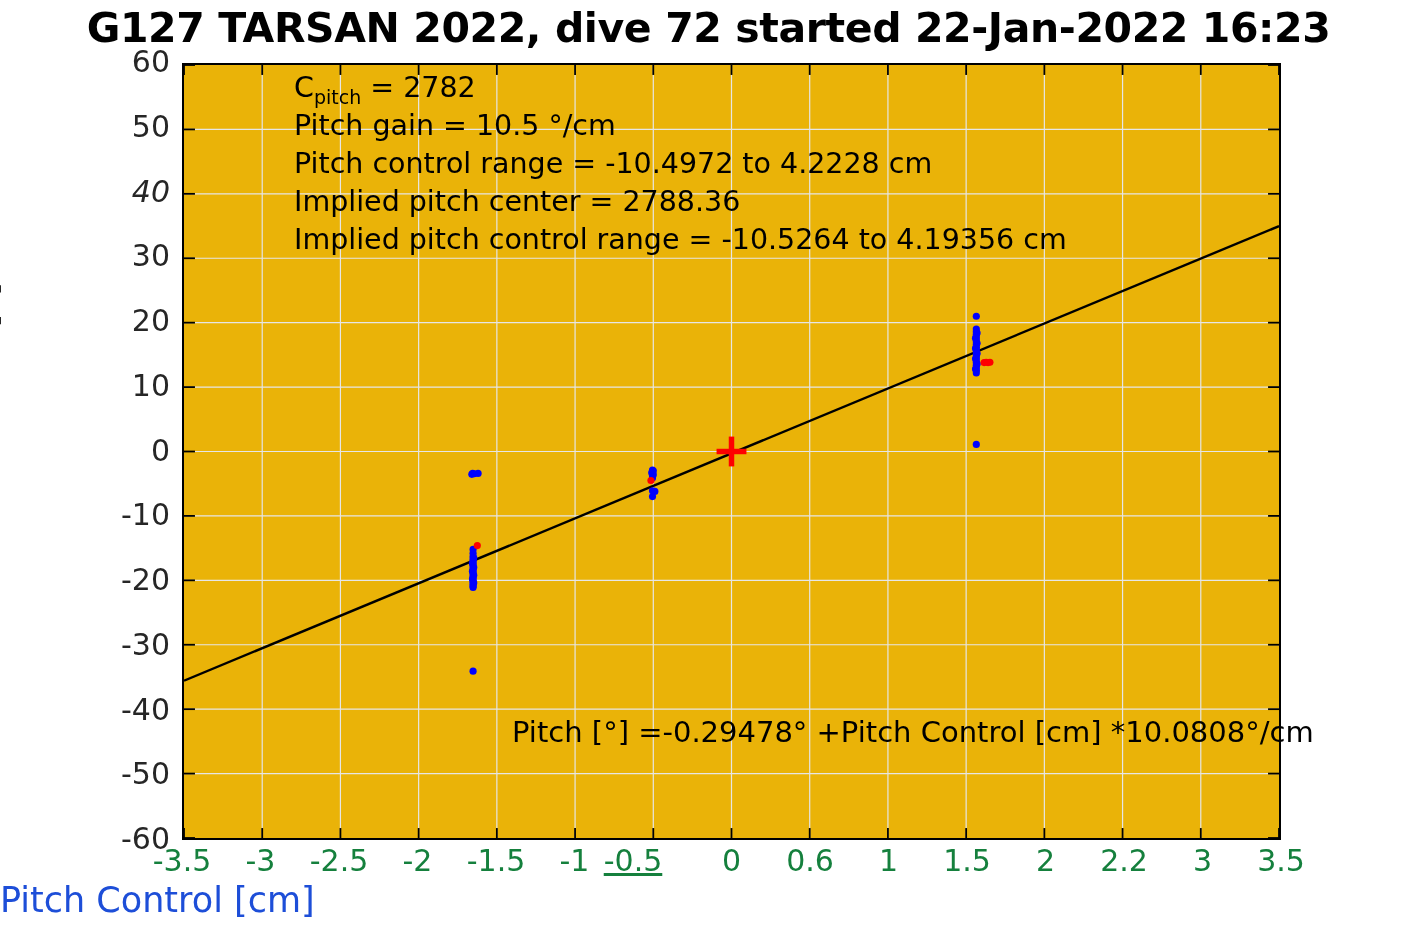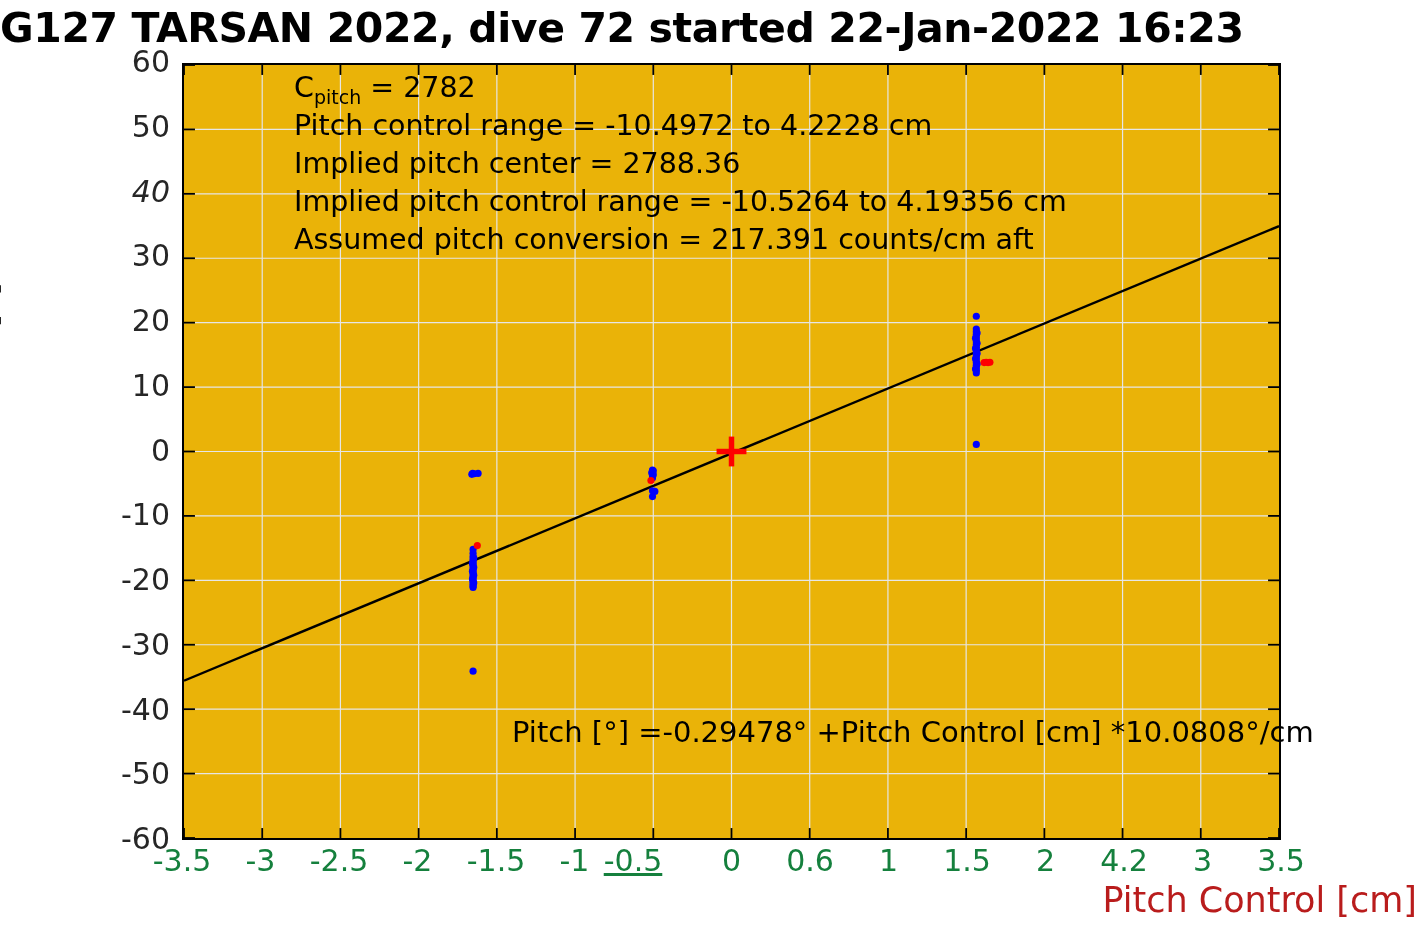--- a/index.html
+++ b/index.html
@@ -18,20 +18,21 @@
     position: absolute;
     left: 0; top: 0;
     width: 1417px;
     height: 945px;
   }
   #chart-title {
     position: absolute;
     left: 0;
     top: 2px;
     width: 1417px;
+    text-align: center;
     font-size: 41px;
     font-weight: bold;
     color: #000000;
     letter-spacing: -0.4px;
     white-space: nowrap;
     line-height: 52px;
   }
   #plot-area {
     position: absolute;
     left: 182px;
@@ -71,23 +72,23 @@
     color: #262626;
     transform-origin: 50% 50%;
     transform: translateX(-120px) rotate(-90deg);
     white-space: nowrap;
   }
   #x-axis-title {
     position: absolute;
     left: 0;
     top: 880px;
     width: 1417px;
-    text-align: right;
+    text-align: left;
     font-size: 35px;
-    color: #b91c1c;
+    color: #1d4ed8;
     white-space: nowrap;
   }
   #annotation-block {
     position: absolute;
     left: 110px;
     top: 4px;
     font-size: 28.5px;
     color: #000000;
     line-height: 38px;
     white-space: nowrap;
@@ -293,24 +294,24 @@
       <g id="marker-layer">
           <g>
             <line x1="534.5" y1="388.5" x2="564.5" y2="388.5" stroke="#ff0000" stroke-width="5.5"></line>
             <line x1="549.5" y1="373.5" x2="549.5" y2="403.5" stroke="#ff0000" stroke-width="5.5"></line>
           </g>
         </g>
     </svg>
 
     <div id="annotation-block">
       <span class="ann-line"><span>C</span><sub>pitch</sub><span> = 2782</span></span>
+      <span class="ann-line">Pitch gain = 10.5 °/cm</span>
       <span class="ann-line">Pitch control range = -10.4972 to 4.2228 cm</span>
       <span class="ann-line">Implied pitch center = 2788.36</span>
       <span class="ann-line">Implied pitch control range = -10.5264 to 4.19356 cm</span>
-      <span class="ann-line">Assumed pitch conversion = 217.391 counts/cm aft</span>
     </div>
 
     <div id="fit-equation">Pitch [°] =-0.29478°  +Pitch Control [cm] *10.0808°/cm</div>
   </div>
 
   <div id="ytick-labels">
       <div class="ylabel-tick" style="right: 1247px; top: 47px;">60</div>
       <div class="ylabel-tick" style="right: 1247px; top: 111.75px;">50</div>
       <div class="ylabel-tick" style="right: 1247px; top: 176.5px; font-style: italic;">40</div>
       <div class="ylabel-tick" style="right: 1247px; top: 241.25px;">30</div>
@@ -330,21 +331,21 @@
       <div class="xlabel-tick" style="left: 339px; top: 845px;">-2.5</div>
       <div class="xlabel-tick" style="left: 417.5px; top: 845px;">-2</div>
       <div class="xlabel-tick" style="left: 496px; top: 845px;">-1.5</div>
       <div class="xlabel-tick" style="left: 574.5px; top: 845px;">-1</div>
       <div class="xlabel-tick" style="left: 633px; top: 845px; text-decoration: underline;">-0.5</div>
       <div class="xlabel-tick" style="left: 731.5px; top: 845px;">0</div>
       <div class="xlabel-tick" style="left: 810px; top: 845px;">0.6</div>
       <div class="xlabel-tick" style="left: 888.5px; top: 845px;">1</div>
       <div class="xlabel-tick" style="left: 967px; top: 845px;">1.5</div>
       <div class="xlabel-tick" style="left: 1045.5px; top: 845px;">2</div>
-      <div class="xlabel-tick" style="left: 1124px; top: 845px;">4.2</div>
+      <div class="xlabel-tick" style="left: 1124px; top: 845px;">2.2</div>
       <div class="xlabel-tick" style="left: 1202.5px; top: 845px;">3</div>
       <div class="xlabel-tick" style="left: 1281px; top: 845px;">3.5</div>
     </div>
 
   <div id="y-axis-title">Pitch [°]</div>
   <div id="x-axis-title">Pitch Control [cm]</div>
 
 </div>
 
 </body></html>

